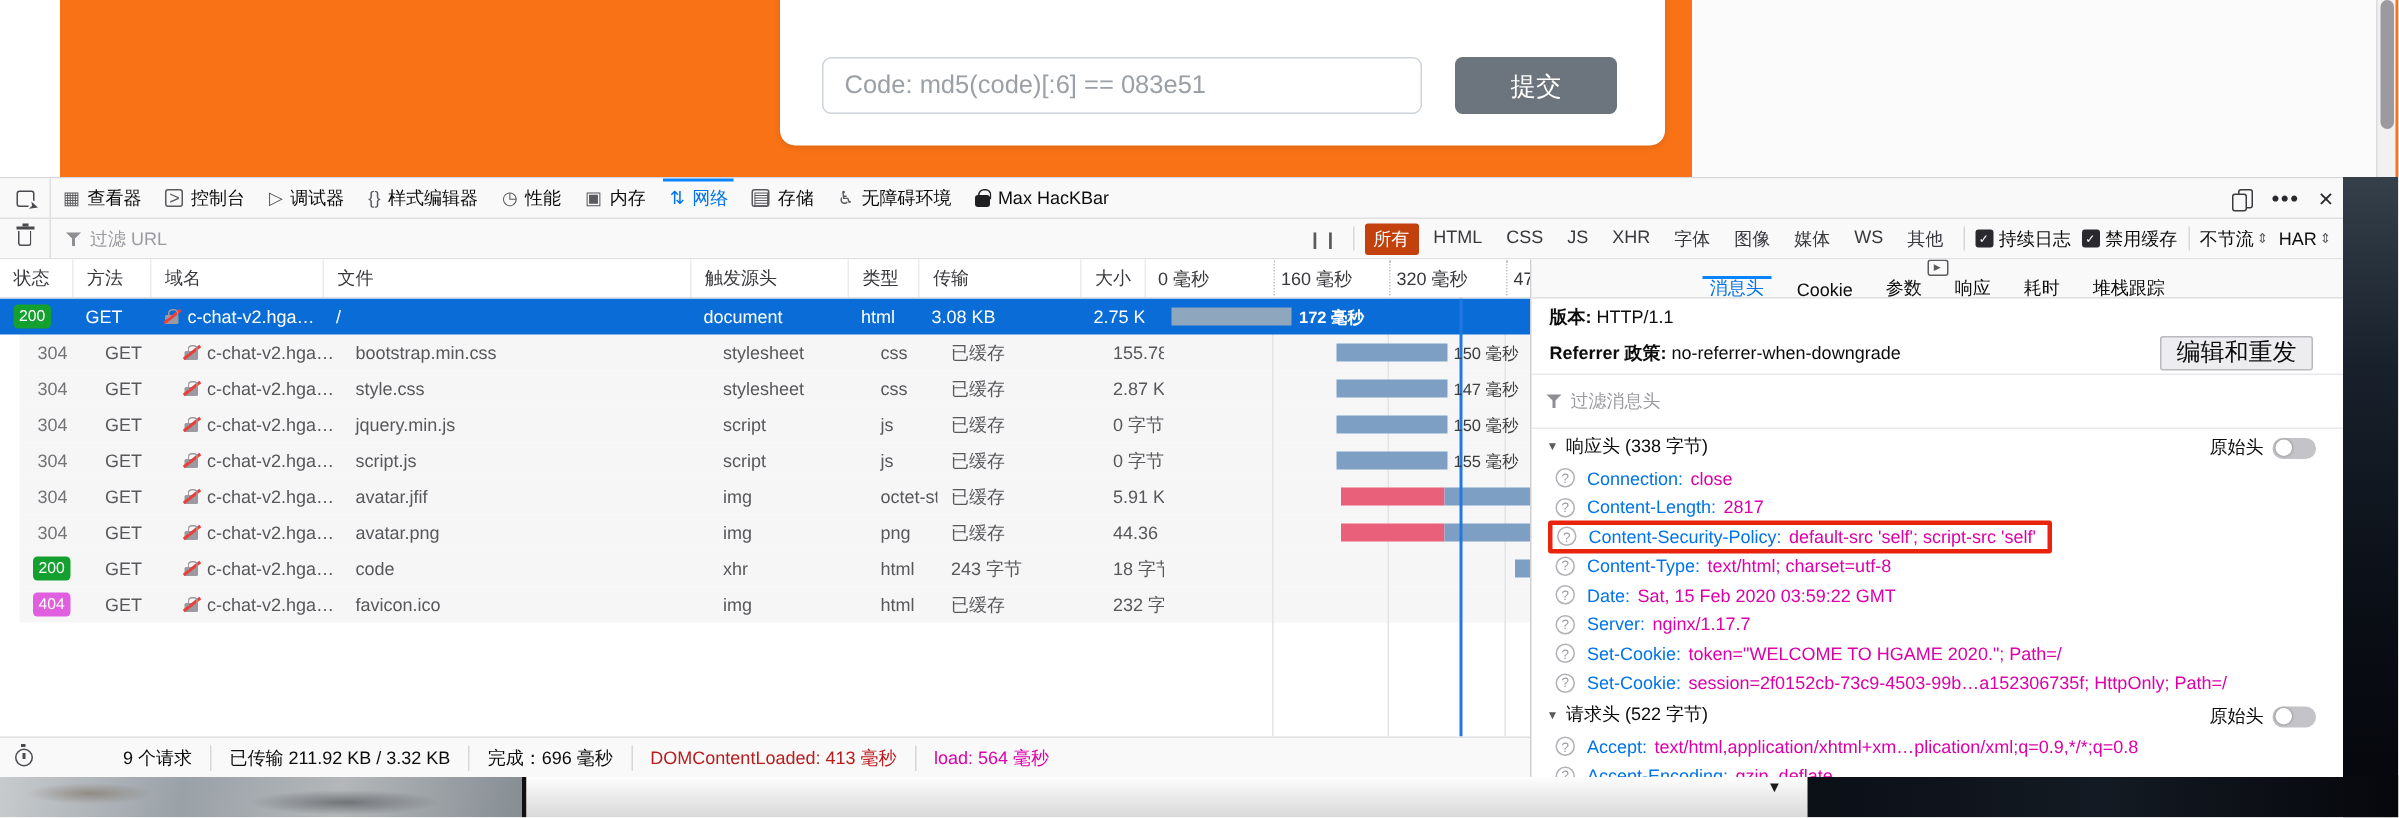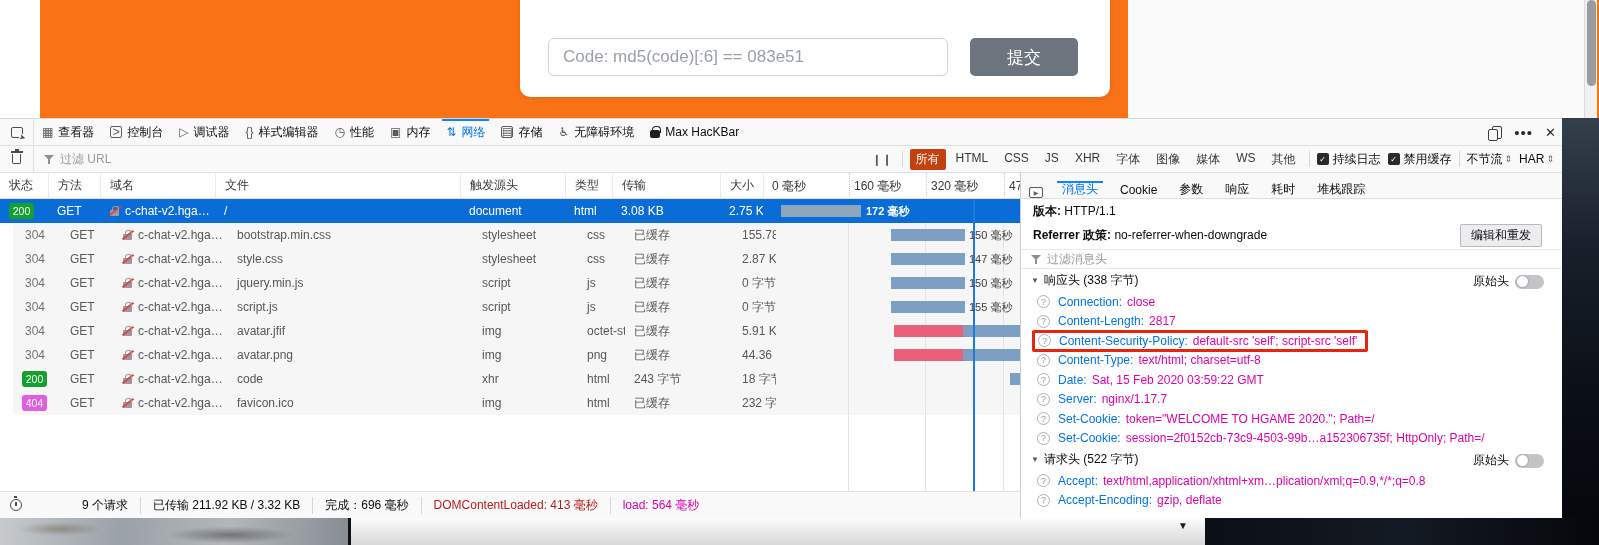--- a/index.html
+++ b/index.html
@@ -139,34 +139,34 @@
   .sb-item.first { border-left:none;margin-left:48px; }
   .sb-blue { color:#b91c1c; }
   .sb-magenta { color:#dd00a9; }
   .clock-icon { position:relative; width:12px; height:12px; border:1.5px solid #4a4a4f; border-radius:50%; margin:0 0 0 10px; }
   .clock-icon::before { content:""; position:absolute; left:3.2px; top:-4px; width:3px; height:2px; background:#4a4a4f; }
   .clock-icon::after { content:""; position:absolute; left:4px; top:1.5px; width:1.6px; height:4px; background:#4a4a4f; }
 
   
   .details-pane { position:absolute; left:1020px; top:0; width:542px; height:345px; background:#fff;
     border-left:1px solid #cfcfd4; overflow:hidden; }
-  .d-tabs { display:flex; align-items:flex-end; height:26px; border-bottom:1px solid #e0e0e2; background:#f9f9fa; }
+  .d-tabs { display:flex; align-items:center; height:26px; border-bottom:1px solid #e0e0e2; background:#f9f9fa;flex-direction:column; }
   .d-expand { width:30px; display:flex; align-items:center; justify-content:center; }
   .expand-glyph { width:14px; height:11px; border:1.3px solid #5a5a5f; border-radius:2px; display:flex;
     align-items:center; justify-content:center; font-size:6px; color:#5a5a5f; }
   .d-tab { display:flex; align-items:center; padding:0 11px; position:relative; color:#0c0c0d; }
   .d-tab.active { color:#0074e8; }
   .d-tab.active::after { content:""; position:absolute; left:6px; right:6px; top:0; height:2px; background:#0a84ff; }
   .d-content { position:absolute; left:0; top:26px; right:0; bottom:0; overflow:hidden; font-size:12px; }
   .meta-row { padding:4px 12px 3px; }
   .meta-label { font-weight:bold; }
   .referrer-row { position:relative; padding:4px 12px 5px; }
   .edit-resend-btn { position:absolute; right:20px; top:1px; height:23px; padding:0 10px; background:#ededf0;
-    border:1px solid #b9b9be; border-radius:2px; font-size:12px; color:#0c0c0d; font-family:"Liberation Sans",sans-serif; }
-  .hdr-filter-row { display:flex; align-items:center; height:20px; border-top:1px solid #e8e8eb;
+    border:1px solid #b9b9be; border-radius:2px; font-size:16px; color:#0c0c0d; font-family:"Liberation Sans",sans-serif; }
+  .hdr-filter-row { display:flex; align-items:center; height:37px; border-top:1px solid #e8e8eb;
     border-bottom:1px solid #e8e8eb; color:#9a9aa0; }
   .section-row { position:relative; display:flex; align-items:center; height:23px; padding-left:10px; color:#0c0c0d; }
   .tri { font-size:8px; color:#5a5a5f; margin-right:5px; }
   .raw-toggle-wrap { position:absolute; right:18px; top:4px; display:flex; align-items:center; gap:6px; }
   .toggle { position:relative; width:29px; height:14px; background:#c4c4c8; border-radius:8px; }
   .toggle::after { content:""; position:absolute; left:1.5px; top:1.5px; width:11px; height:11px; background:#fff;
     border-radius:50%; box-shadow:0 0 2px rgba(0,0,0,.4); }
   .hdr-row { display:flex; align-items:center; height:19.5px; padding-left:16px; overflow:visible; white-space:nowrap; }
   .q-icon { flex:0 0 auto; width:13px; height:13px; border:1px solid #b1b1b6; border-radius:50%; color:#9a9aa0;
     font-size:9px; display:inline-flex; align-items:center; justify-content:center; margin-right:8px; }

